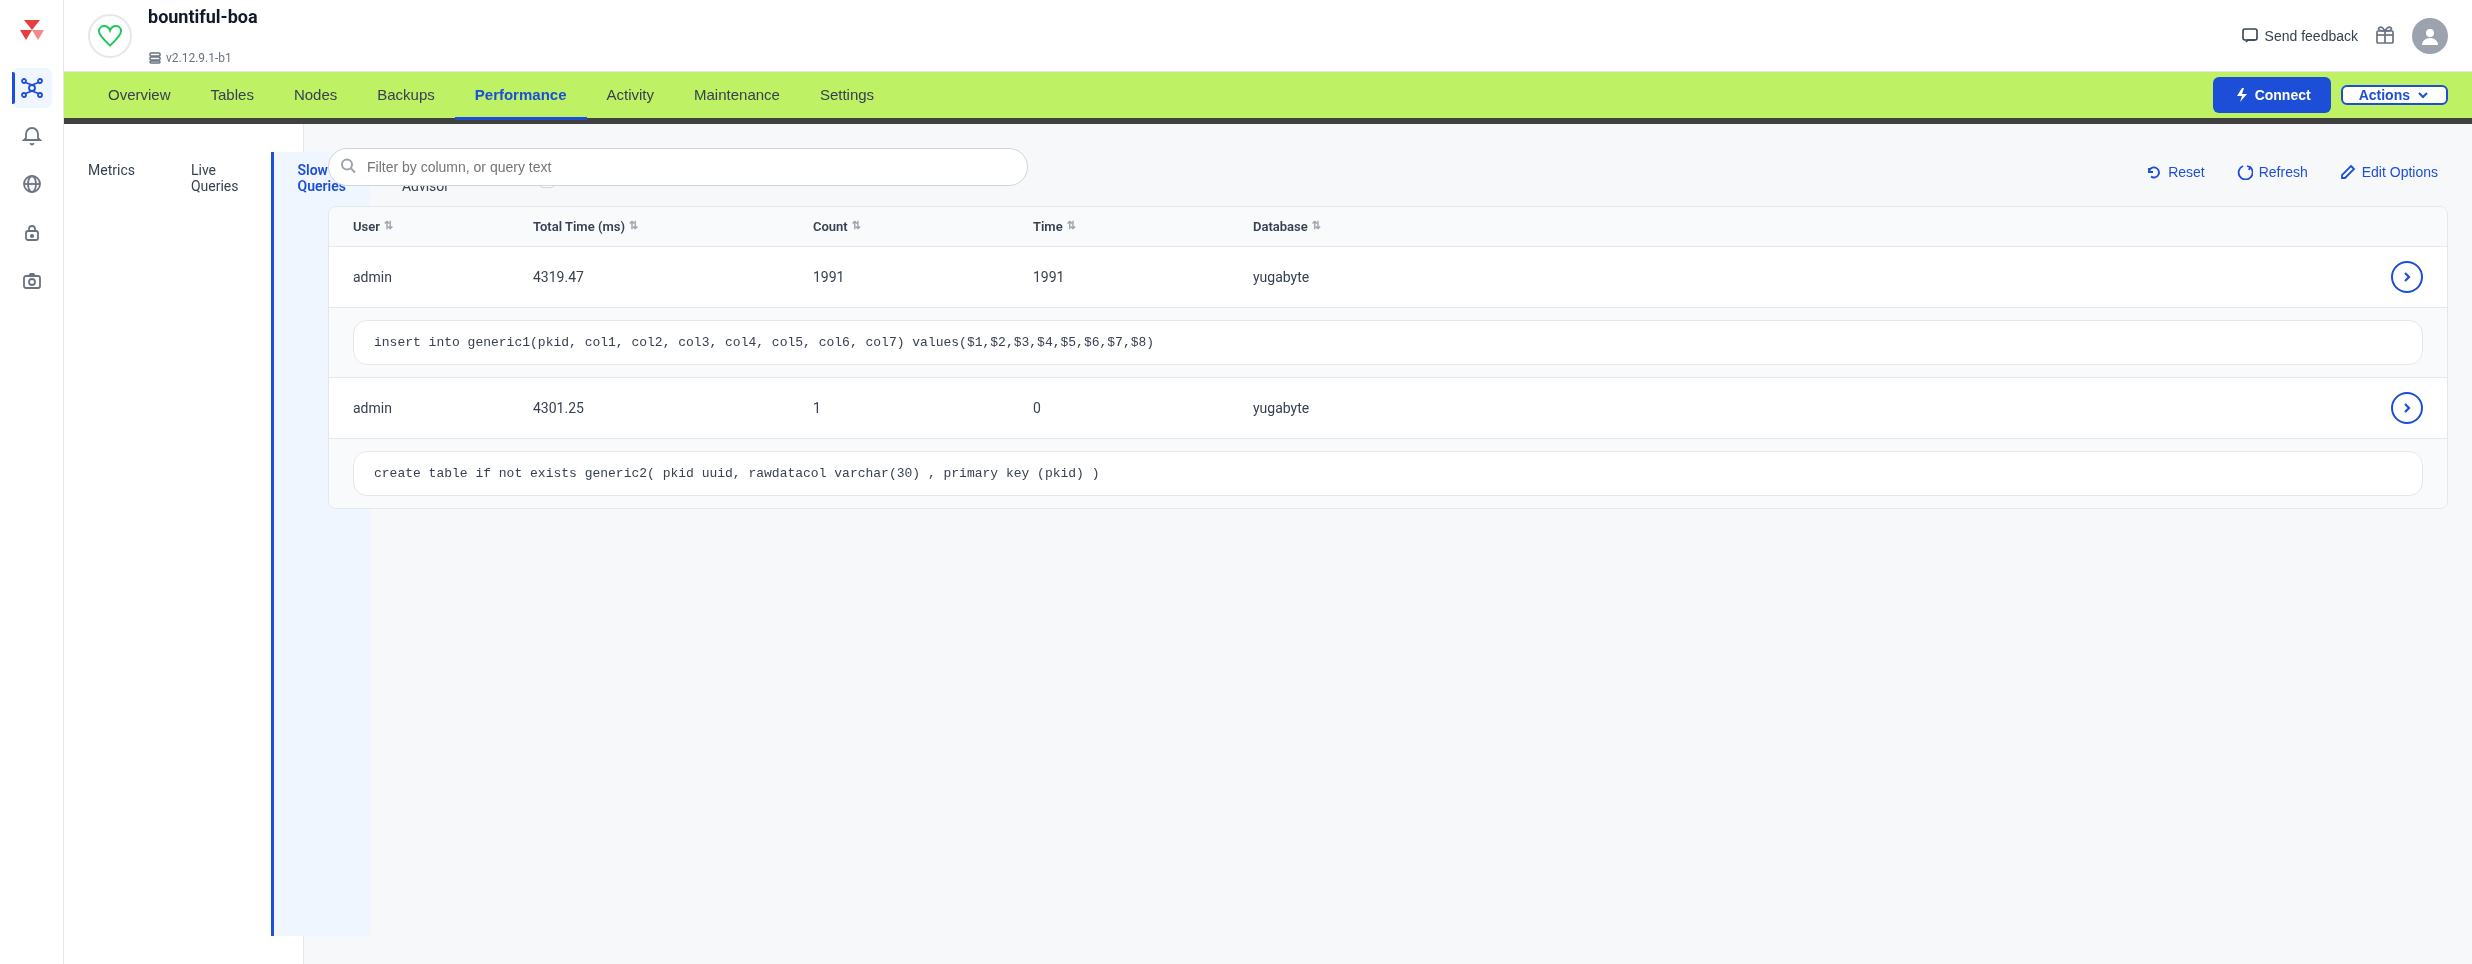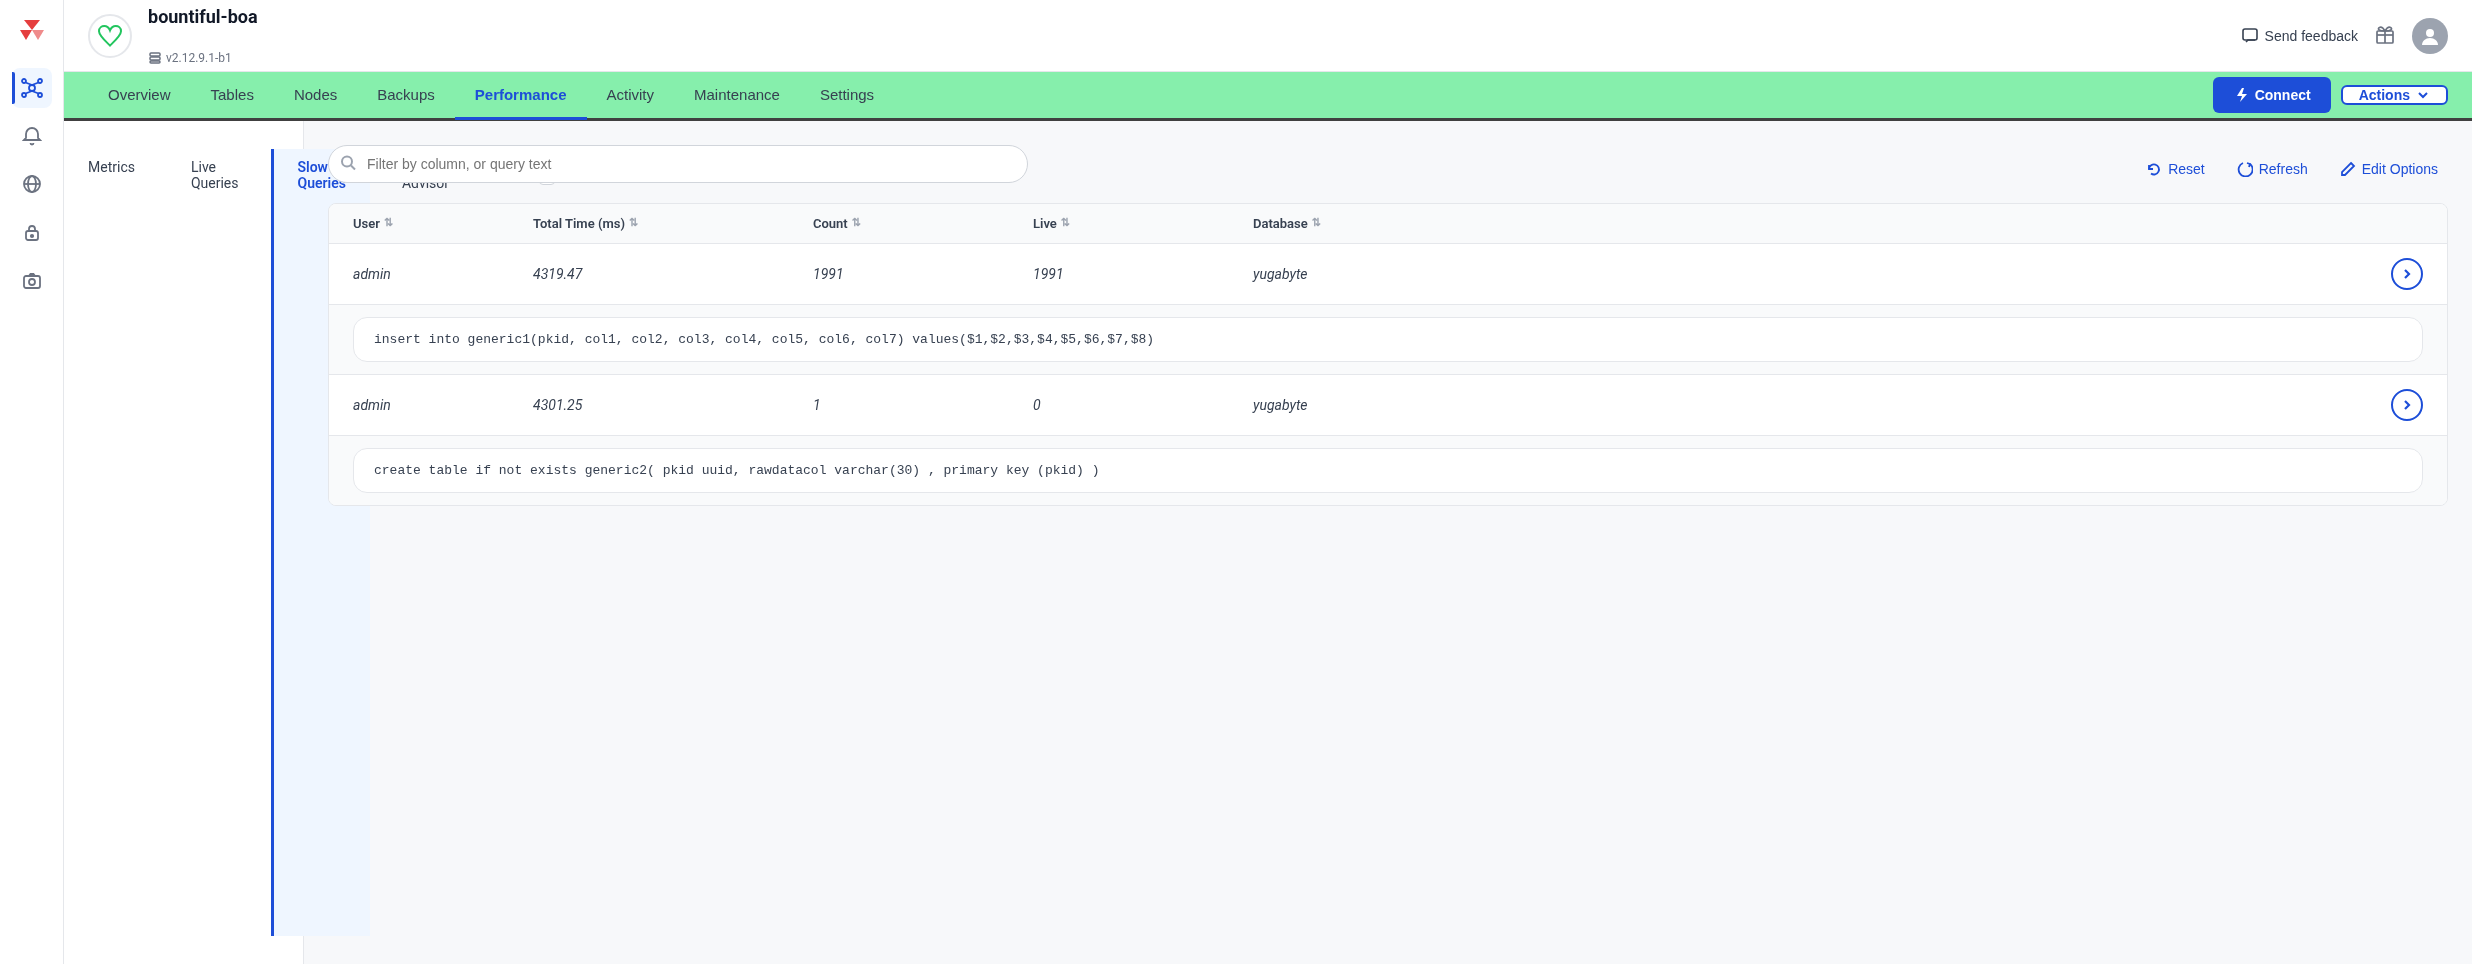--- a/index.html
+++ b/index.html
@@ -16,21 +16,21 @@
     .cluster-info { display: flex; flex-direction: column; }
     .cluster-name { font-weight: 700; font-size: 18px; color: #111827; }
     .cluster-version { font-size: 12px; color: #6b7280; display: flex; align-items: center; gap: 4px; margin-top: 24px; }
     .topbar-spacer { flex: 1; }
     .topbar-actions { display: flex; align-items: center; gap: 16px; }
     .send-feedback-btn { display: flex; align-items: center; gap: 6px; color: #374151; font-size: 14px; cursor: pointer; background: none; border: none; }
     .gift-icon-btn { background: none; border: none; cursor: pointer; color: #6b7280; font-size: 20px; }
     .avatar-btn { width: 36px; height: 36px; border-radius: 50%; background: #9ca3af; border: none; cursor: pointer; display: flex; align-items: center; justify-content: center; color: #fff; }
 
     
-    .nav-tabs { background: #86efac; padding: 0 24px; display: flex; align-items: center; border-bottom: 3px solid #404040; gap: 0; }
+    .nav-tabs { background: #bef264; padding: 0 24px; display: flex; align-items: center; border-bottom: 6px solid #404040; gap: 0; }
     .nav-tab { padding: 14px 20px; font-size: 15px; color: #374151; cursor: pointer; border-bottom: 3px solid transparent; margin-bottom: -2px; text-decoration: none; background: none; border-top: none; border-left: none; border-right: none; }
     .nav-tab.active { color: #1d4ed8; border-bottom-color: #1d4ed8; font-weight: 600; }
     .nav-tabs-spacer { flex: 1; }
     .connect-btn { background: #1d4ed8; color: #fff; border: none; border-radius: 6px; padding: 10px 20px; font-size: 14px; font-weight: 600; cursor: pointer; display: flex; align-items: center; gap: 6px; }
     .actions-btn { background: #fff; color: #1d4ed8; border: 2px solid #1d4ed8; border-radius: 6px; padding: 0 16px; font-size: 14px; font-weight: 600; cursor: pointer; display: flex; align-items: center; gap: 6px; margin-left: 10px; }
 
     
     .content-area { display: flex; flex: 1; overflow: hidden; }
 
     
@@ -49,21 +49,21 @@
     .toolbar-btn { display: flex; align-items: center; gap: 6px; background: none; border: none; color: #1d4ed8; font-size: 14px; cursor: pointer; font-weight: 500; padding: 6px 10px; }
 
     
     .table-container { background: #fff; border: 1px solid #e5e7eb; border-radius: 8px; overflow: hidden; }
     .table-header { display: grid; grid-template-columns: 180px 280px 220px 220px 1fr 56px; padding: 12px 24px; border-bottom: 1px solid #e5e7eb; background: #f9fafb; }
     .table-header-cell { font-weight: 600; font-size: 13px; color: #374151; display: flex; align-items: flex-start; gap: 4px; }
     .sort-icon { color: #9ca3af; font-size: 11px; }
     .table-row-group { border-bottom: 1px solid #e5e7eb; }
     .table-row-group:last-child { border-bottom: none; }
     .table-row { display: grid; grid-template-columns: 180px 280px 220px 220px 1fr 56px; padding: 14px 24px; align-items: center; }
-    .cell { font-size: 14px; color: #374151; font-style: italic; }
+    .cell { font-size: 14px; color: #374151; }
     .expand-btn { width: 32px; height: 32px; border-radius: 50%; border: 2px solid #1d4ed8; background: #fff; display: flex; align-items: center; justify-content: center; cursor: pointer; color: #1d4ed8; font-size: 16px; }
     .query-row { padding: 12px 24px; background: #f9fafb; border-top: 1px solid #e5e7eb; }
     .query-text { font-family: 'Courier New', Courier, monospace; font-size: 13px; color: #374151; background: #fff; border: 1px solid #e5e7eb; border-radius: 14px; padding: 14px 20px; white-space: pre-wrap; word-break: break-all; }
 
     
     .sidebar-icon-btn { width: 40px; height: 40px; border-radius: 8px; background: none; border: none; cursor: pointer; display: flex; align-items: center; justify-content: center; color: #6b7280; font-size: 20px; }
     .sidebar-icon-btn.active { background: #eff6ff; color: #1d4ed8; }
     .brand-icon { width: 40px; height: 40px; display: flex; align-items: center; justify-content: center; margin-bottom: 8px; }
 
     .active-indicator { width: 3px; height: 32px; background: #1d4ed8; border-radius: 0 2px 2px 0; position: absolute; left: 0; }
@@ -251,21 +251,21 @@
             </div>
             <div class="table-header-cell">
               <span>Total Time (ms)</span>
               <span class="sort-icon">⇅</span>
             </div>
             <div class="table-header-cell">
               <span>Count</span>
               <span class="sort-icon">⇅</span>
             </div>
             <div class="table-header-cell">
-              <span>Live</span>
+              <span>Time</span>
               <span class="sort-icon">⇅</span>
             </div>
             <div class="table-header-cell">
               <span>Database</span>
               <span class="sort-icon">⇅</span>
             </div>
             <div class="table-header-cell"></div>
           </div>
 
           <div class="table-row-group">

